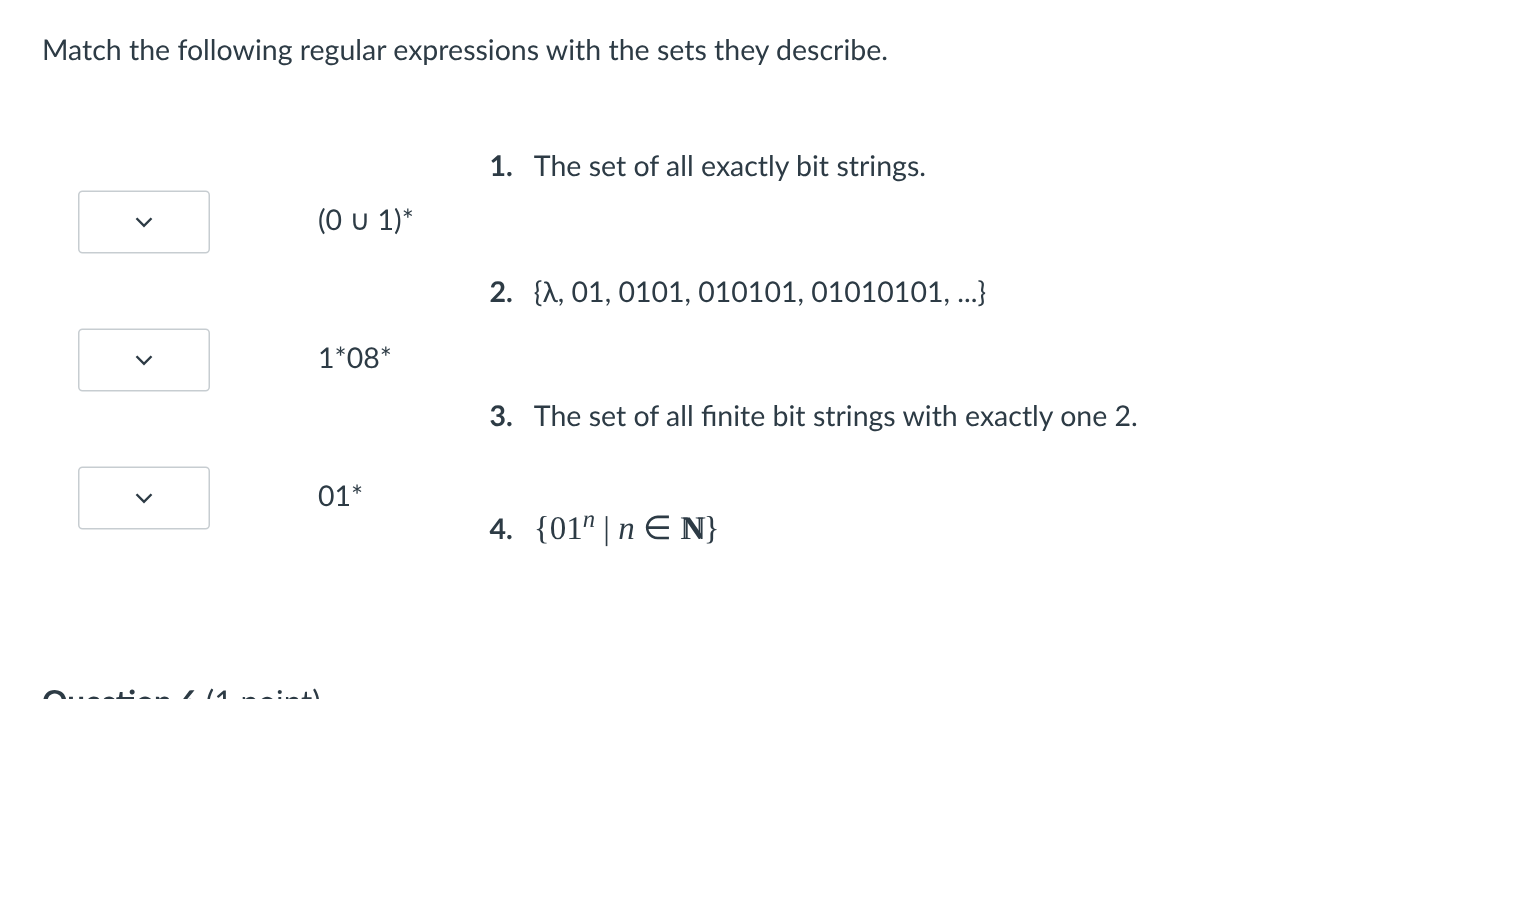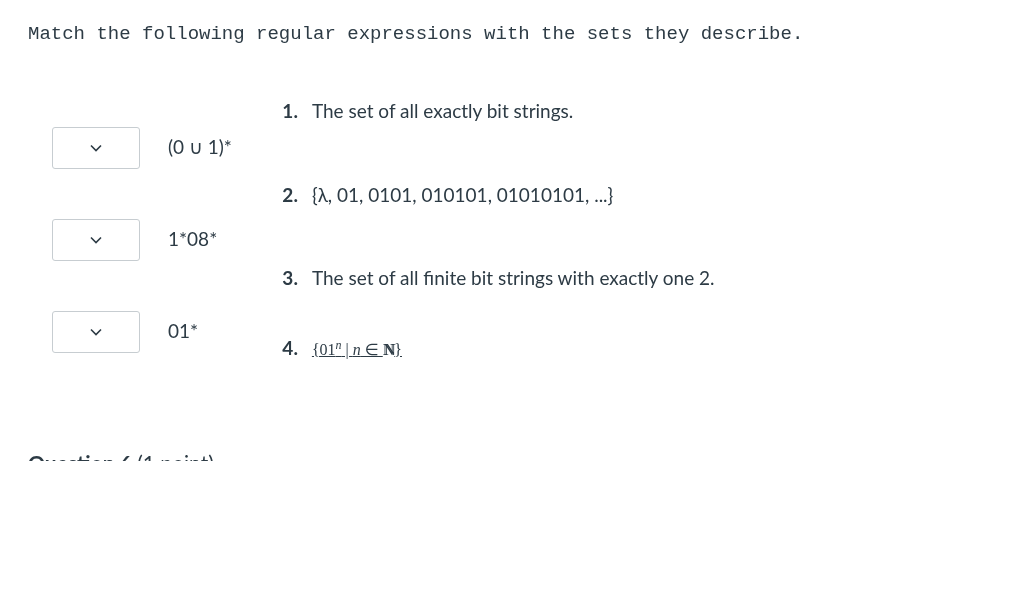--- a/index.html
+++ b/index.html
@@ -11,34 +11,34 @@
       font-family: "Lato", "Helvetica Neue", Helvetica, Arial, sans-serif;
       color: #2d3b45;
       background: #ffffff;
       font-size: 19px;
       line-height: 1.5;
       padding: 20px 28px;
     }
     .prompt {
       margin-bottom: 48px;
       font-weight: 400;
-      font-family: Liberation Mono, monospace;
     }
     .content-area {
       display: flex;
       gap: 40px;
     }
     .left-column {
       flex: 0 0 auto;
       padding-left: 24px;
     }
     .match-row {
       display: flex;
       align-items: center;
       margin-bottom: 50px;
+      gap: 44px;
     }
     .match-row:first-child {
       margin-top: 30px;
     }
     .dropdown {
       width: 88px;
       height: 42px;
       border: 1px solid #c7cdd1;
       border-radius: 3px;
       background: #ffffff;
@@ -78,22 +78,21 @@
       font-weight: 700;
       min-width: 30px;
       text-align: right;
       padding-right: 14px;
     }
     .answer-text {
       flex: 1;
     }
     .math-expr {
       font-family: "Times New Roman", Times, serif;
-      font-size: 16px;
-      text-decoration: underline;
+      font-size: 22px;
     }
     .math-sup {
       font-style: italic;
       font-size: 0.75em;
       vertical-align: super;
     }
     .math-n {
       font-style: italic;
     }
     .next-question {

